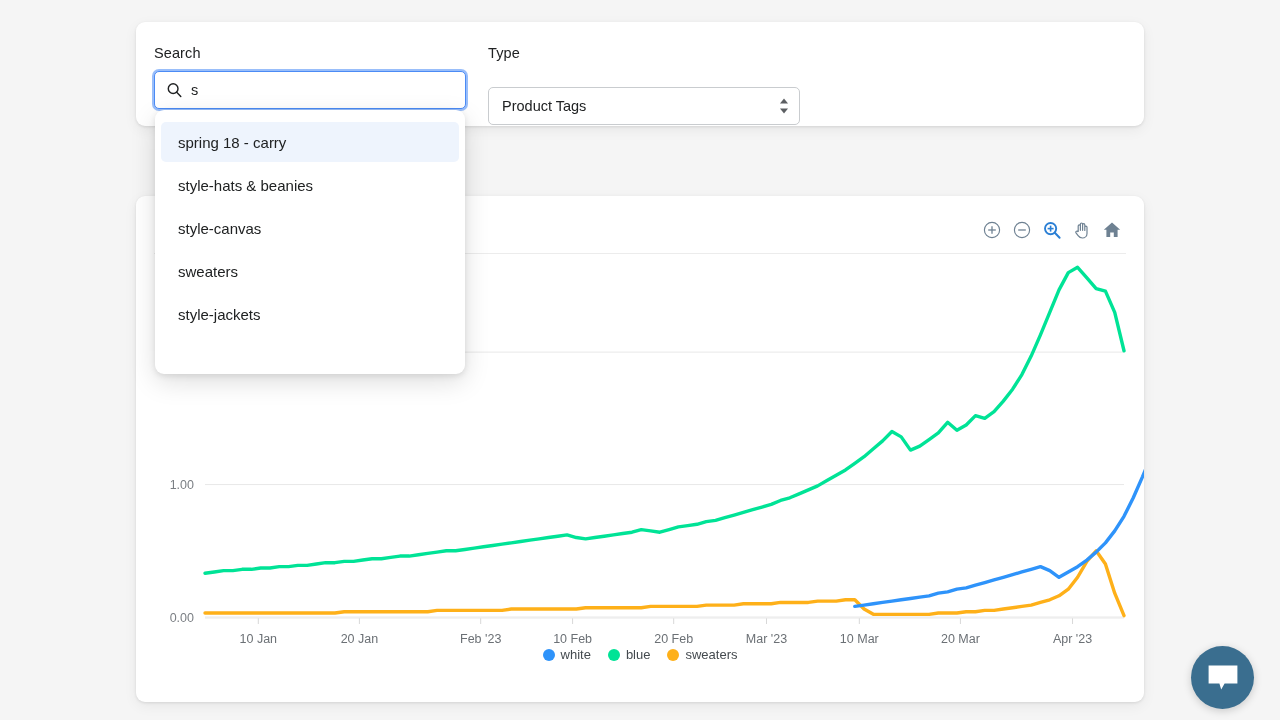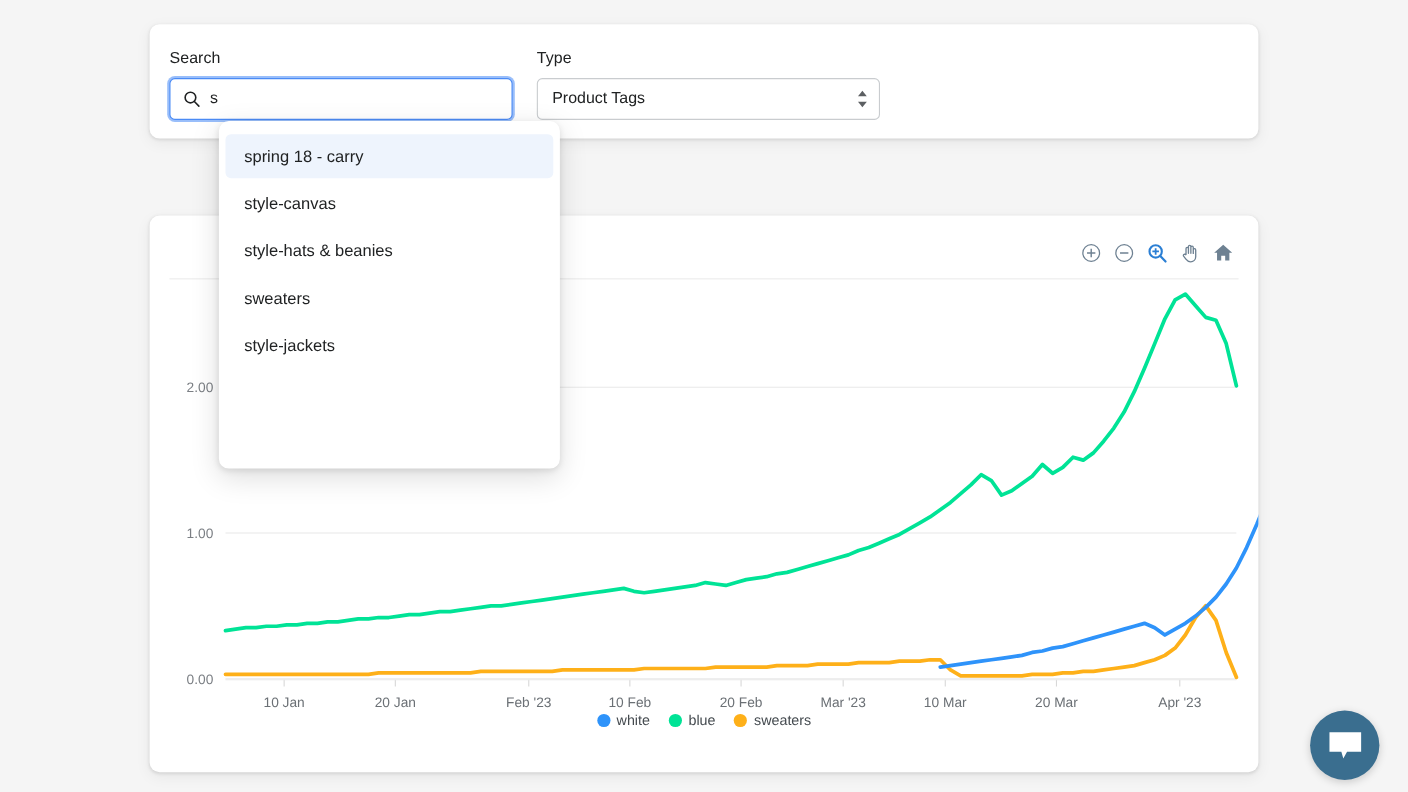--- a/index.html
+++ b/index.html
@@ -22,21 +22,21 @@
   #filter-card { left: 136px; top: 22px; width: 1008px; height: 104px; }
   #chart-card  { left: 136px; top: 196px; width: 1008px; height: 506px; }
 
   
   .filters {
     position: absolute; left: 18px; top: 22px; right: 18px;
     display: flex; gap: 22px;
   }
   .field { display: flex; flex-direction: column; }
   .field-search { width: 312px; }
-  .field-type   { width: 312px; }
+  .field-type   { width: 312px; gap: 16px; }
   .field-days   { width: 312px; }
   .field-label {
     font-size: 14.5px; color: #202223; line-height: 18px;
     margin-bottom: 9px; letter-spacing: 0.1px;
   }
 
   .search-wrap {
     position: relative; height: 38px;
     border: 1px solid #4b8bf5;
     border-radius: 5px;
@@ -77,25 +77,25 @@
     display: block; width: 0; height: 0;
     border-left: 4.5px solid transparent;
     border-right: 4.5px solid transparent;
   }
   .spin i.up   { border-bottom: 5.5px solid #5c5f62; }
   .spin i.down { border-top: 5.5px solid #5c5f62; }
 
   
   #suggestions {
     position: absolute; left: 155px; top: 110px;
-    width: 310px; height: 316px;
+    width: 310px; height: 264px;
     background: #ffffff; border-radius: 9px;
     box-shadow: 0 2px 6px rgba(0,0,0,0.10), 0 8px 26px rgba(0,0,0,0.13);
     padding: 12px 0 4px 0;
-    z-index: 40; overflow: hidden; margin-left: 44px;
+    z-index: 40; overflow: hidden;
   }
   .sg-item {
     height: 40px; display: flex; align-items: center;
     padding: 0 17px; font-size: 15px; color: #202223;
     margin: 0 6px 3px 6px; border-radius: 5px;
     cursor: pointer;
   }
   .sg-item.active { background: #eef4fd; }
 
   
@@ -242,22 +242,22 @@
         </div>
         <div class="lg">
           <span class="dot" style="background: rgb(254, 176, 25);"></span>
           <span class="txt">sweaters</span>
         </div>
       </div>
   </div>
 
   <div id="suggestions">
       <div class="sg-item active">spring 18 - carry</div>
+      <div class="sg-item">style-hats &amp; beanies</div>
       <div class="sg-item">style-canvas</div>
-      <div class="sg-item">style-hats &amp; beanies</div>
       <div class="sg-item">sweaters</div>
       <div class="sg-item">style-jackets</div>
     </div>
 
   <div id="chat-widget">
     <svg width="32" height="28" viewBox="0 0 32 28">
       <path d="M1.6 1.6 H30.4 V19.4 H17.6 L14.2 25.6 L12.4 19.4 H1.6 Z" fill="#ffffff"></path>
     </svg>
   </div>
 

